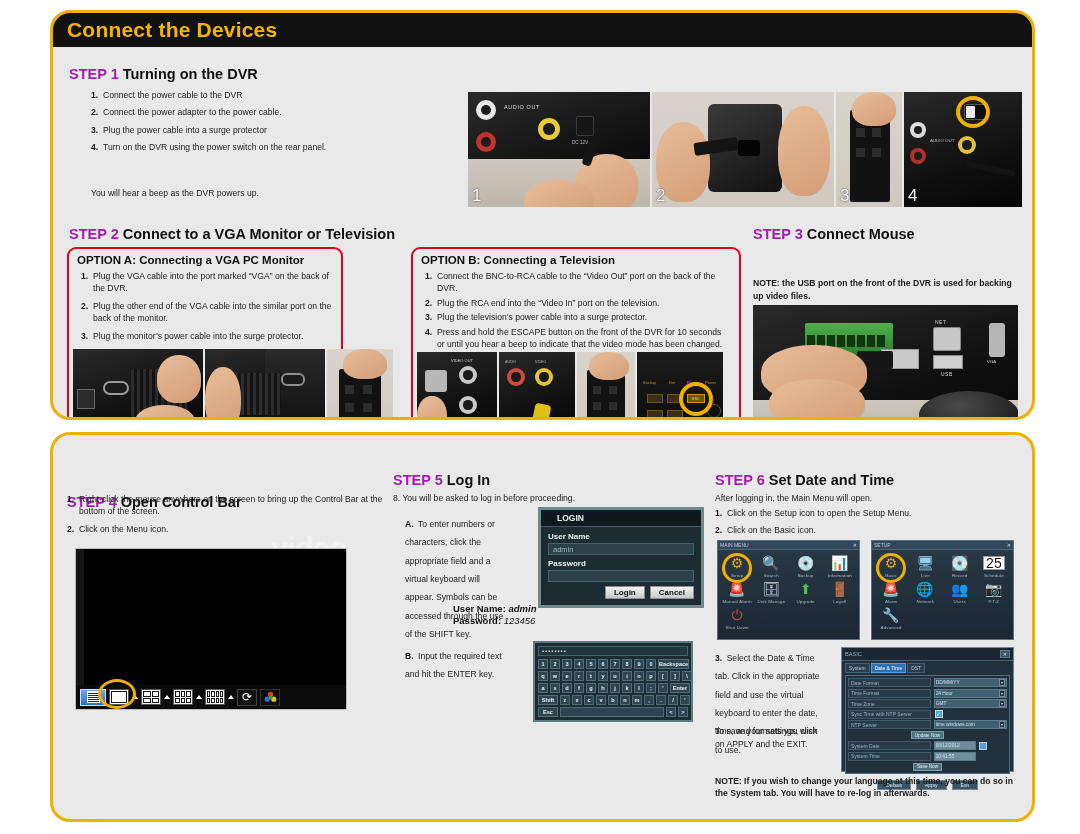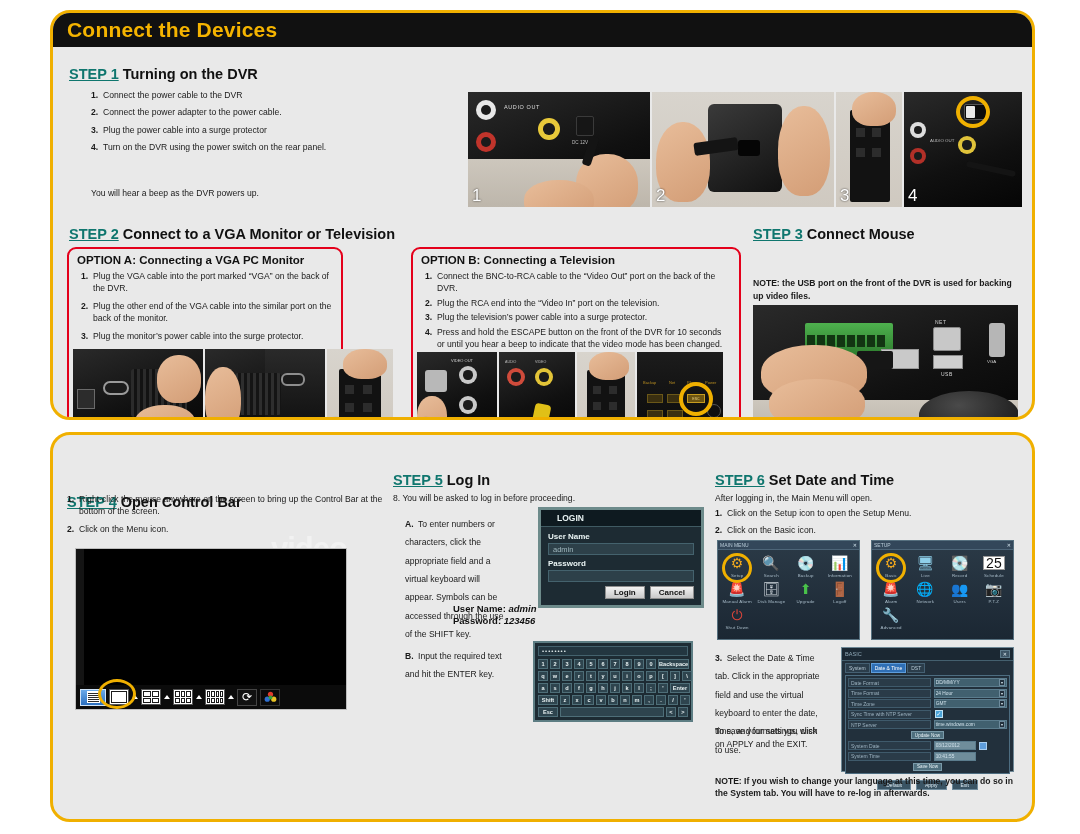--- a/index.html
+++ b/index.html
@@ -48,21 +48,21 @@
 
   .panel-body { position: relative; width: 100%; height: 100%; }
 
   
   .step-head {
     font-size: 14.5px;
     font-weight: bold;
     color: #111111;
     white-space: nowrap;
   }
-  .step-head .num { color: #0f766e; text-decoration: underline; }
+  .step-head .num { color: #a21caf; }
 
   .body-text { font-size: 8.6px; color: #1a1a1a; line-height: 1.55; }
 
   ol.nlist { list-style: none; }
   ol.nlist li {
     position: relative;
     padding-left: 12px;
     margin-bottom: 5px;
     font-size: 8.6px;
     line-height: 1.45;
@@ -634,21 +634,21 @@
       </div>
     </div>
 
     <div style="position:absolute;left:400px;top:168px;">
       <div style="font-size:9.5px;font-weight:bold;color:#111;margin-bottom:1px;">
         <span>User Name:</span>
         <i style="font-weight:bold;">admin</i>
       </div>
       <div style="font-size:9.5px;font-weight:bold;color:#111;">
         <span>Password:</span>
-        <i style="font-weight:bold;margin-top:24px;">123456</i>
+        <i style="font-weight:normal;margin-top:24px;">123456</i>
       </div>
     </div>
 
     <div style="position:absolute;left:352px;top:210px;width:104px;">
       <span class="body-text" style="font-weight:bold;">B.</span>
       <span class="body-text">Input the required text and hit the ENTER key.</span>
     </div>
 
     <div class="vkb" style="left:480px;top:206px;width:160px;">
       <div class="vkb-display">••••••••</div>

